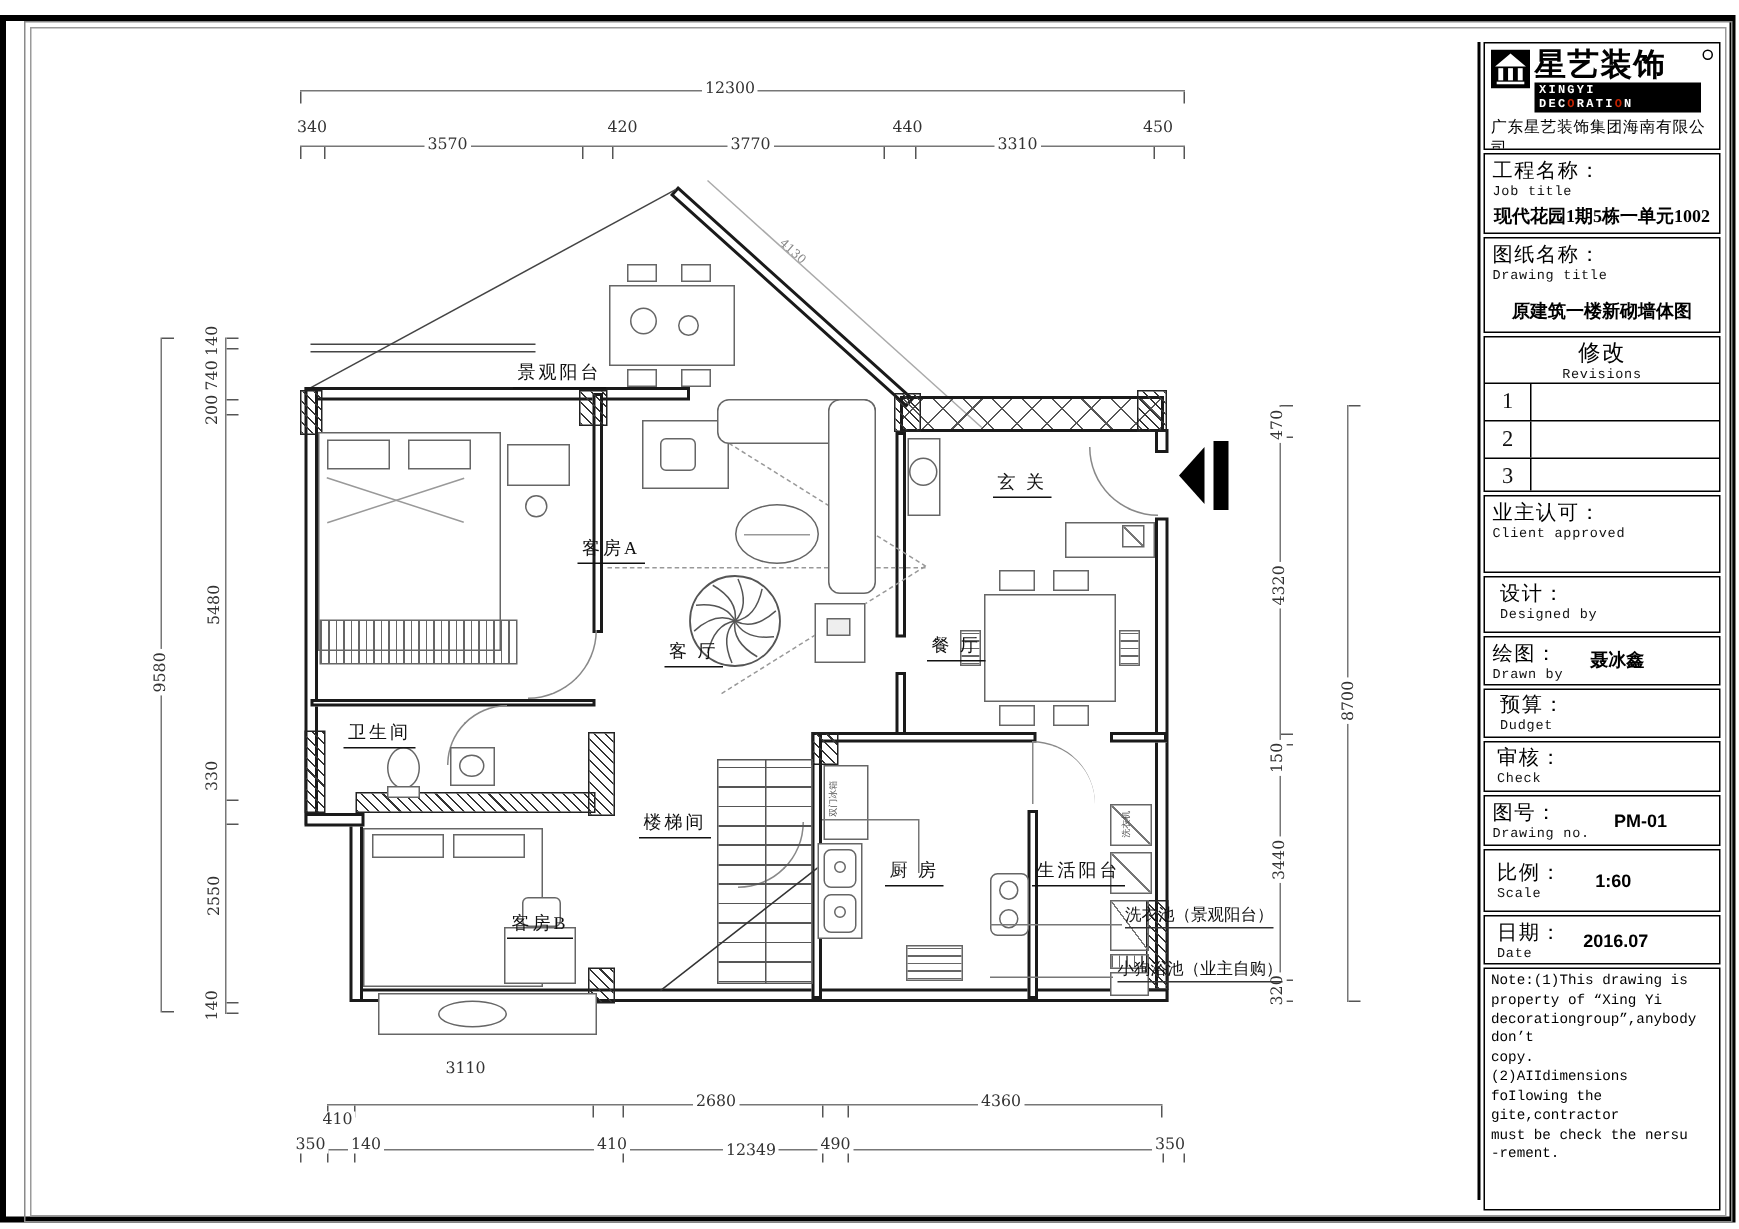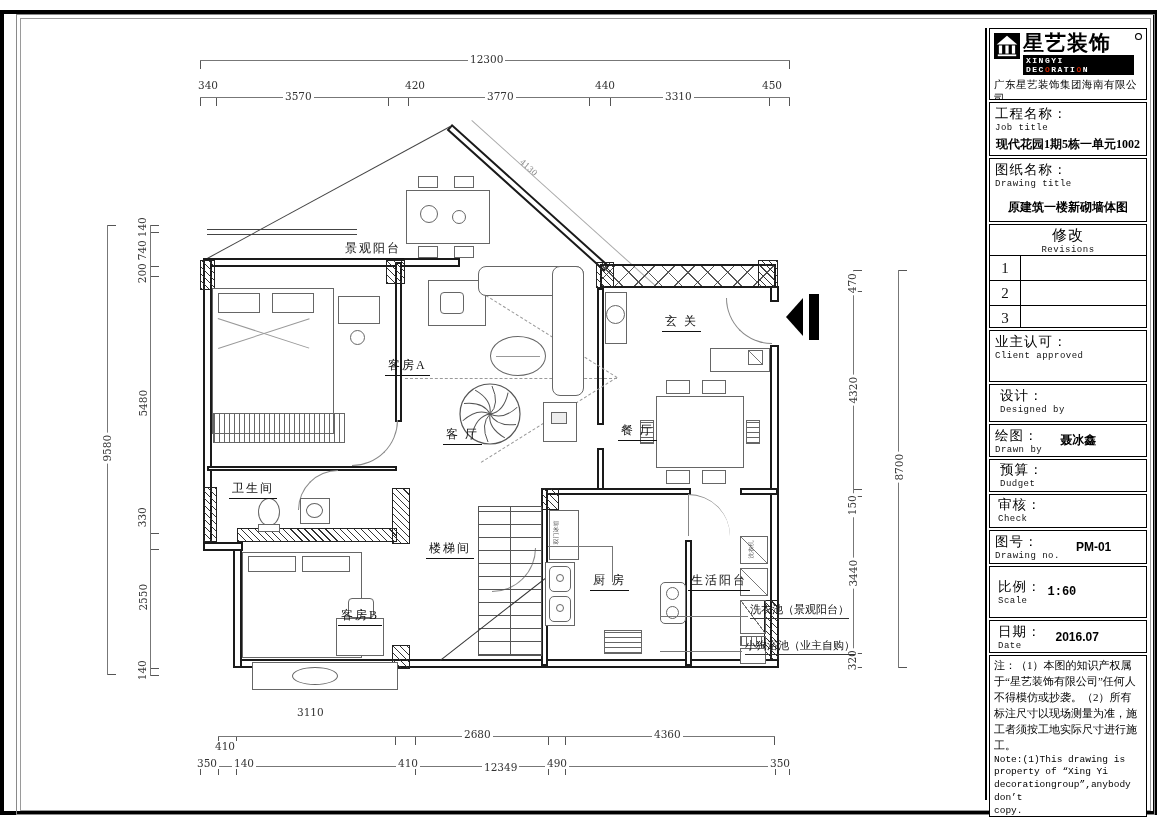--- a/index.html
+++ b/index.html
@@ -362,38 +362,37 @@
   </div>
 
   <div class="tb-sec" style="height:34px;padding:1px 5px;display:flex;align-items:center">
     <div>
       <div class="cnlab">图号：</div>
       <div class="enlab">Drawing no.</div>
     </div>
     <div class="tbval" style="margin-left:16px;font-family:'Liberation Sans',sans-serif">PM-01</div>
   </div>
 
-  <div class="tb-sec" style="height:52px;padding:1px 5px 1px 8px;display:flex;align-items:center">
+  <div class="tb-sec" style="height:42px;padding:1px 5px 1px 8px;display:flex;align-items:center">
     <div>
       <div class="cnlab">比例：</div>
       <div class="enlab">Scale</div>
     </div>
-    <div class="tbval" style="margin-left:6px;font-family:Liberation Mono, monospace">1:60</div>
+    <div class="tbval" style="margin-left:22px;font-family:Liberation Sans, sans-serif">1:60</div>
   </div>
 
   <div class="tb-sec" style="height:33px;padding:1px 5px 1px 8px;display:flex;align-items:center">
     <div>
       <div class="cnlab">日期：</div>
       <div class="enlab">Date</div>
     </div>
     <div class="tbval" style="margin-left:14px;font-family:'Liberation Sans',sans-serif">2016.07</div>
   </div>
 
   <div class="tb-sec" style="height:162px;padding:2px 4px">
-    <div class="notes-cn">注：（1）本图的知识产权属于“星艺装饰有限公司”任何人不得模仿或抄袭。（2）所有标注尺寸以现场测量为准，施工者须按工地实际尺寸进行施工。</div>
     <div class="notes-en">Note:(1)This drawing is
 property of “Xing Yi
 decorationgroup”,anybody don’t
 copy.
         (2)AIIdimensions
 foIlowing the gite,contractor
 must be check the nersu
 -rement.</div>
   </div>
 </div>

